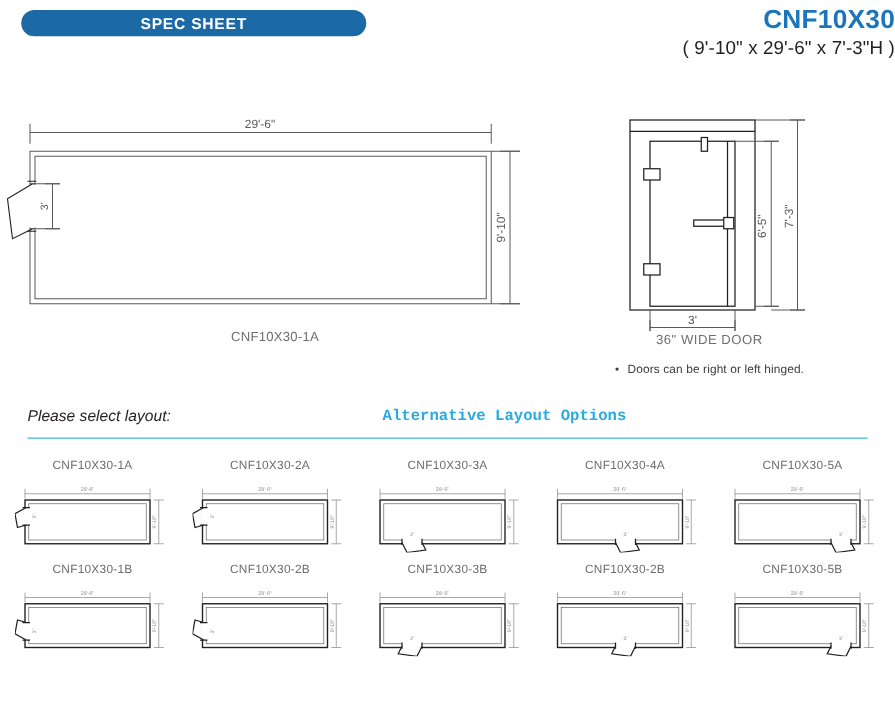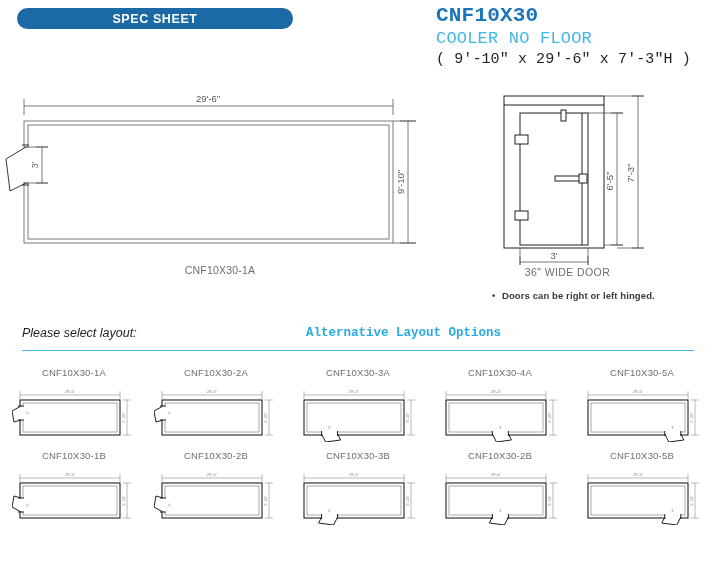--- a/index.html
+++ b/index.html
@@ -35,22 +35,21 @@
     align-items: center;
     justify-content: center;
     box-sizing: border-box;
   }
 
   #model-title-block {
     position: absolute;
     left: 436px;
     top: 4px;
     width: 280px;
-    text-align: left;
-    font-family: Liberation Mono, monospace;
+    text-align: right;
   }
   #model-code {
     font-size: 21px;
     font-weight: bold;
     color: #1b75bb;
     letter-spacing: 0.2px;
     line-height: 1.15;
   }
   #model-name {
     font-size: 17px;
@@ -104,21 +103,20 @@
     color: #6d6e71;
     letter-spacing: 0.4px;
   }
   #door-note {
     position: absolute;
     left: 492px;
     top: 290px;
     font-size: 9.5px;
     color: #3b3b3b;
     letter-spacing: 0.1px;
-    font-weight: bold;
   }
   #door-note .bullet {
     display: inline-block;
     width: 10px;
     color: #3b3b3b;
   }
 
   
   #selector-bar {
     position: absolute;
@@ -174,21 +172,20 @@
     height: 56px;
   }
 </style>
 </head>
 <body>
 
 <div id="spec-sheet-pill">SPEC SHEET</div>
 
 <div id="model-title-block">
   <div id="model-code">CNF10X30</div>
-  <div id="model-name">COOLER NO FLOOR</div>
   <div id="model-dims">( 9'-10" x 29'-6" x 7'-3"H )</div>
 </div>
 
 <div id="plan-drawing-wrap">
   <svg class="drawing-svg" width="440" height="200" viewBox="0 0 440 200">
     <g stroke="#58595b" fill="none" stroke-width="0.8">
 
       <line x1="24" y1="21" x2="393" y2="21"></line>
       <line x1="24" y1="14" x2="24" y2="30"></line>
       <line x1="393" y1="14" x2="393" y2="30"></line>

